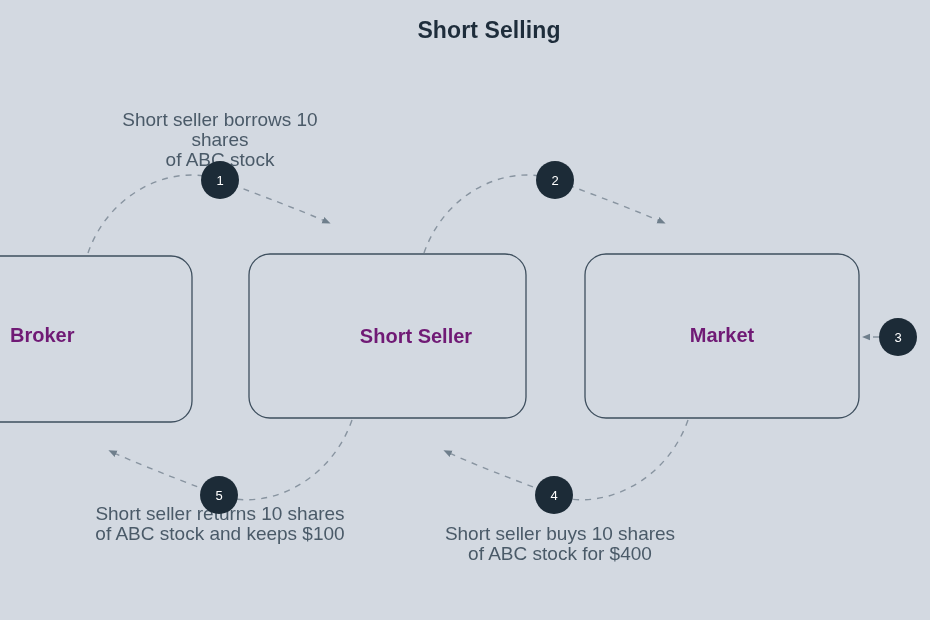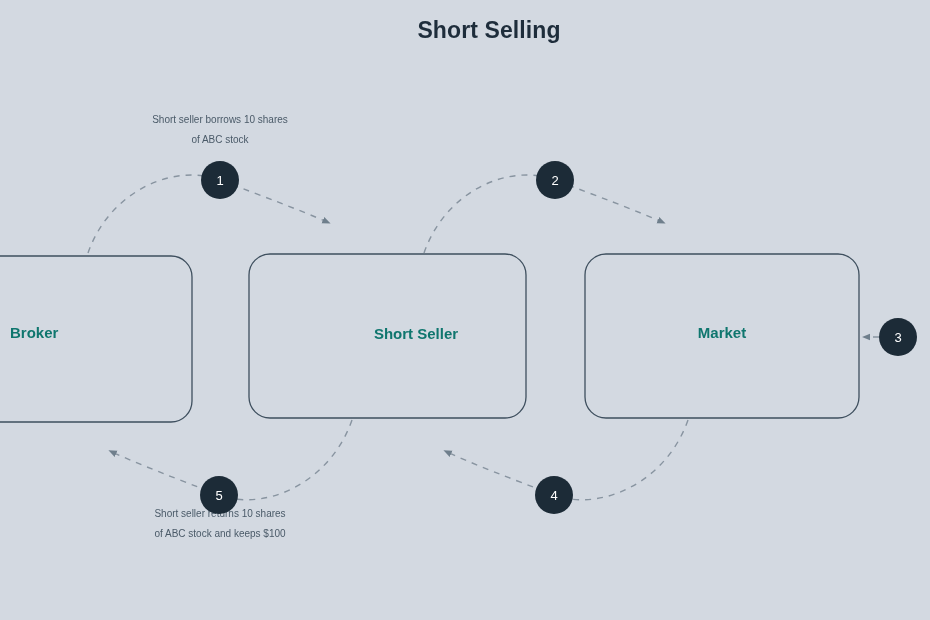--- a/index.html
+++ b/index.html
@@ -33,44 +33,44 @@
     width: 930px;
     text-align: center;
     font-size: 23px;
     font-weight: bold;
     color: #1e2d3b;
     letter-spacing: 0.1px;
     padding-left: 24px;
   }
   .node-label {
     position: absolute;
-    font-size: 15px;
+    font-size: 20px;
     font-weight: bold;
-    color: #0f766e;
+    color: #701a75;
     white-space: nowrap;
   }
   .node-label.broker {
     left: 10px;
     top: 324px;
   }
   .node-label.seller {
     left: 249px;
     top: 325px;
     width: 334px;
     text-align: center;
   }
   .node-label.market {
     left: 585px;
     top: 324px;
     width: 274px;
     text-align: center;
   }
   .edge-label {
     position: absolute;
-    font-size: 10px;
+    font-size: 19px;
     line-height: 20px;
     color: #4a5a68;
     text-align: center;
     white-space: pre-line;
   }
   .edge-label.l1 { left: 95px;  top: 110px; width: 250px; }
   .edge-label.l2 { left: 440px; top: 110px; width: 240px; }
   .edge-label.l5 { left: 90px;  top: 504px; width: 260px; }
   .edge-label.l4 { left: 440px; top: 524px; width: 240px; }
   .badge {
@@ -122,20 +122,22 @@
   </svg>
 
   <div class="chart-title">Short Selling</div>
 
   <div class="node-label broker">Broker</div>
   <div class="node-label seller">Short Seller</div>
   <div class="node-label market">Market</div>
 
   <div class="edge-label l1">Short seller borrows 10 shares
 of ABC stock</div>
+  <div class="edge-label l4">Short seller buys 10 shares
+of ABC stock for $400</div>
   <div class="edge-label l5">Short seller returns 10 shares
 of ABC stock and keeps $100</div>
 
   <div class="badge b1">1</div>
   <div class="badge b2">2</div>
   <div class="badge b3">3</div>
   <div class="badge b4">4</div>
   <div class="badge b5">5</div>
 
 </div>

